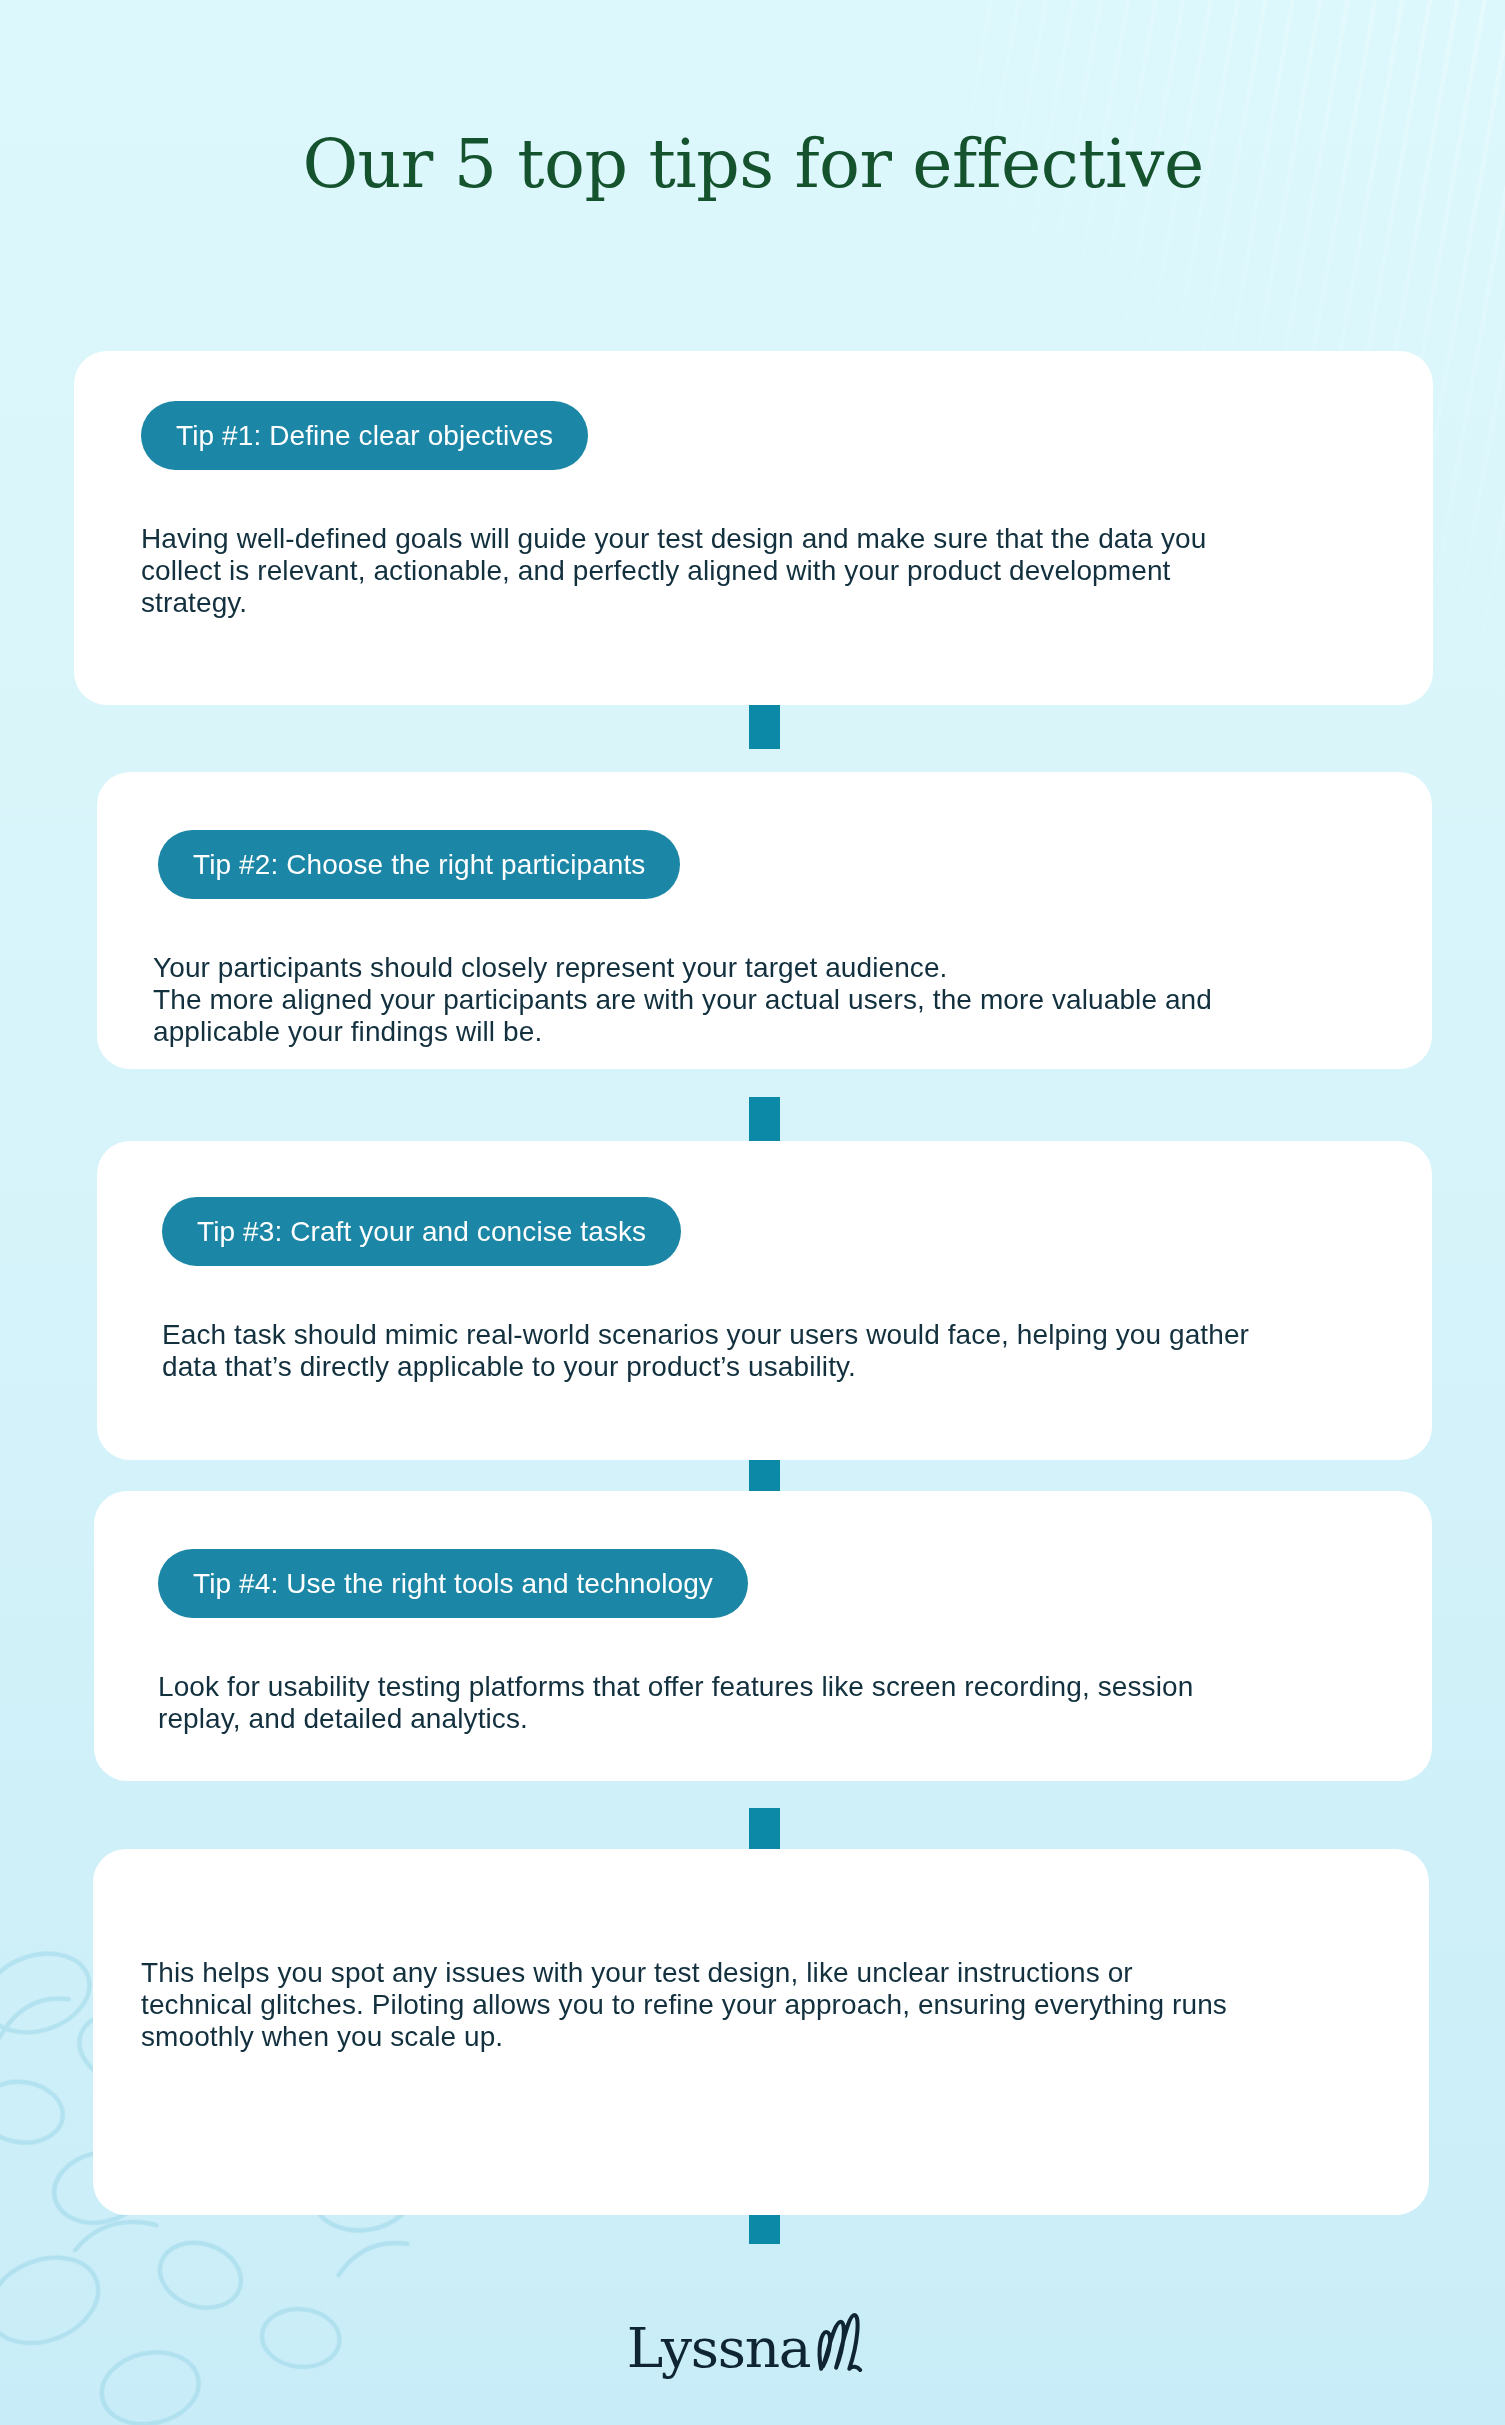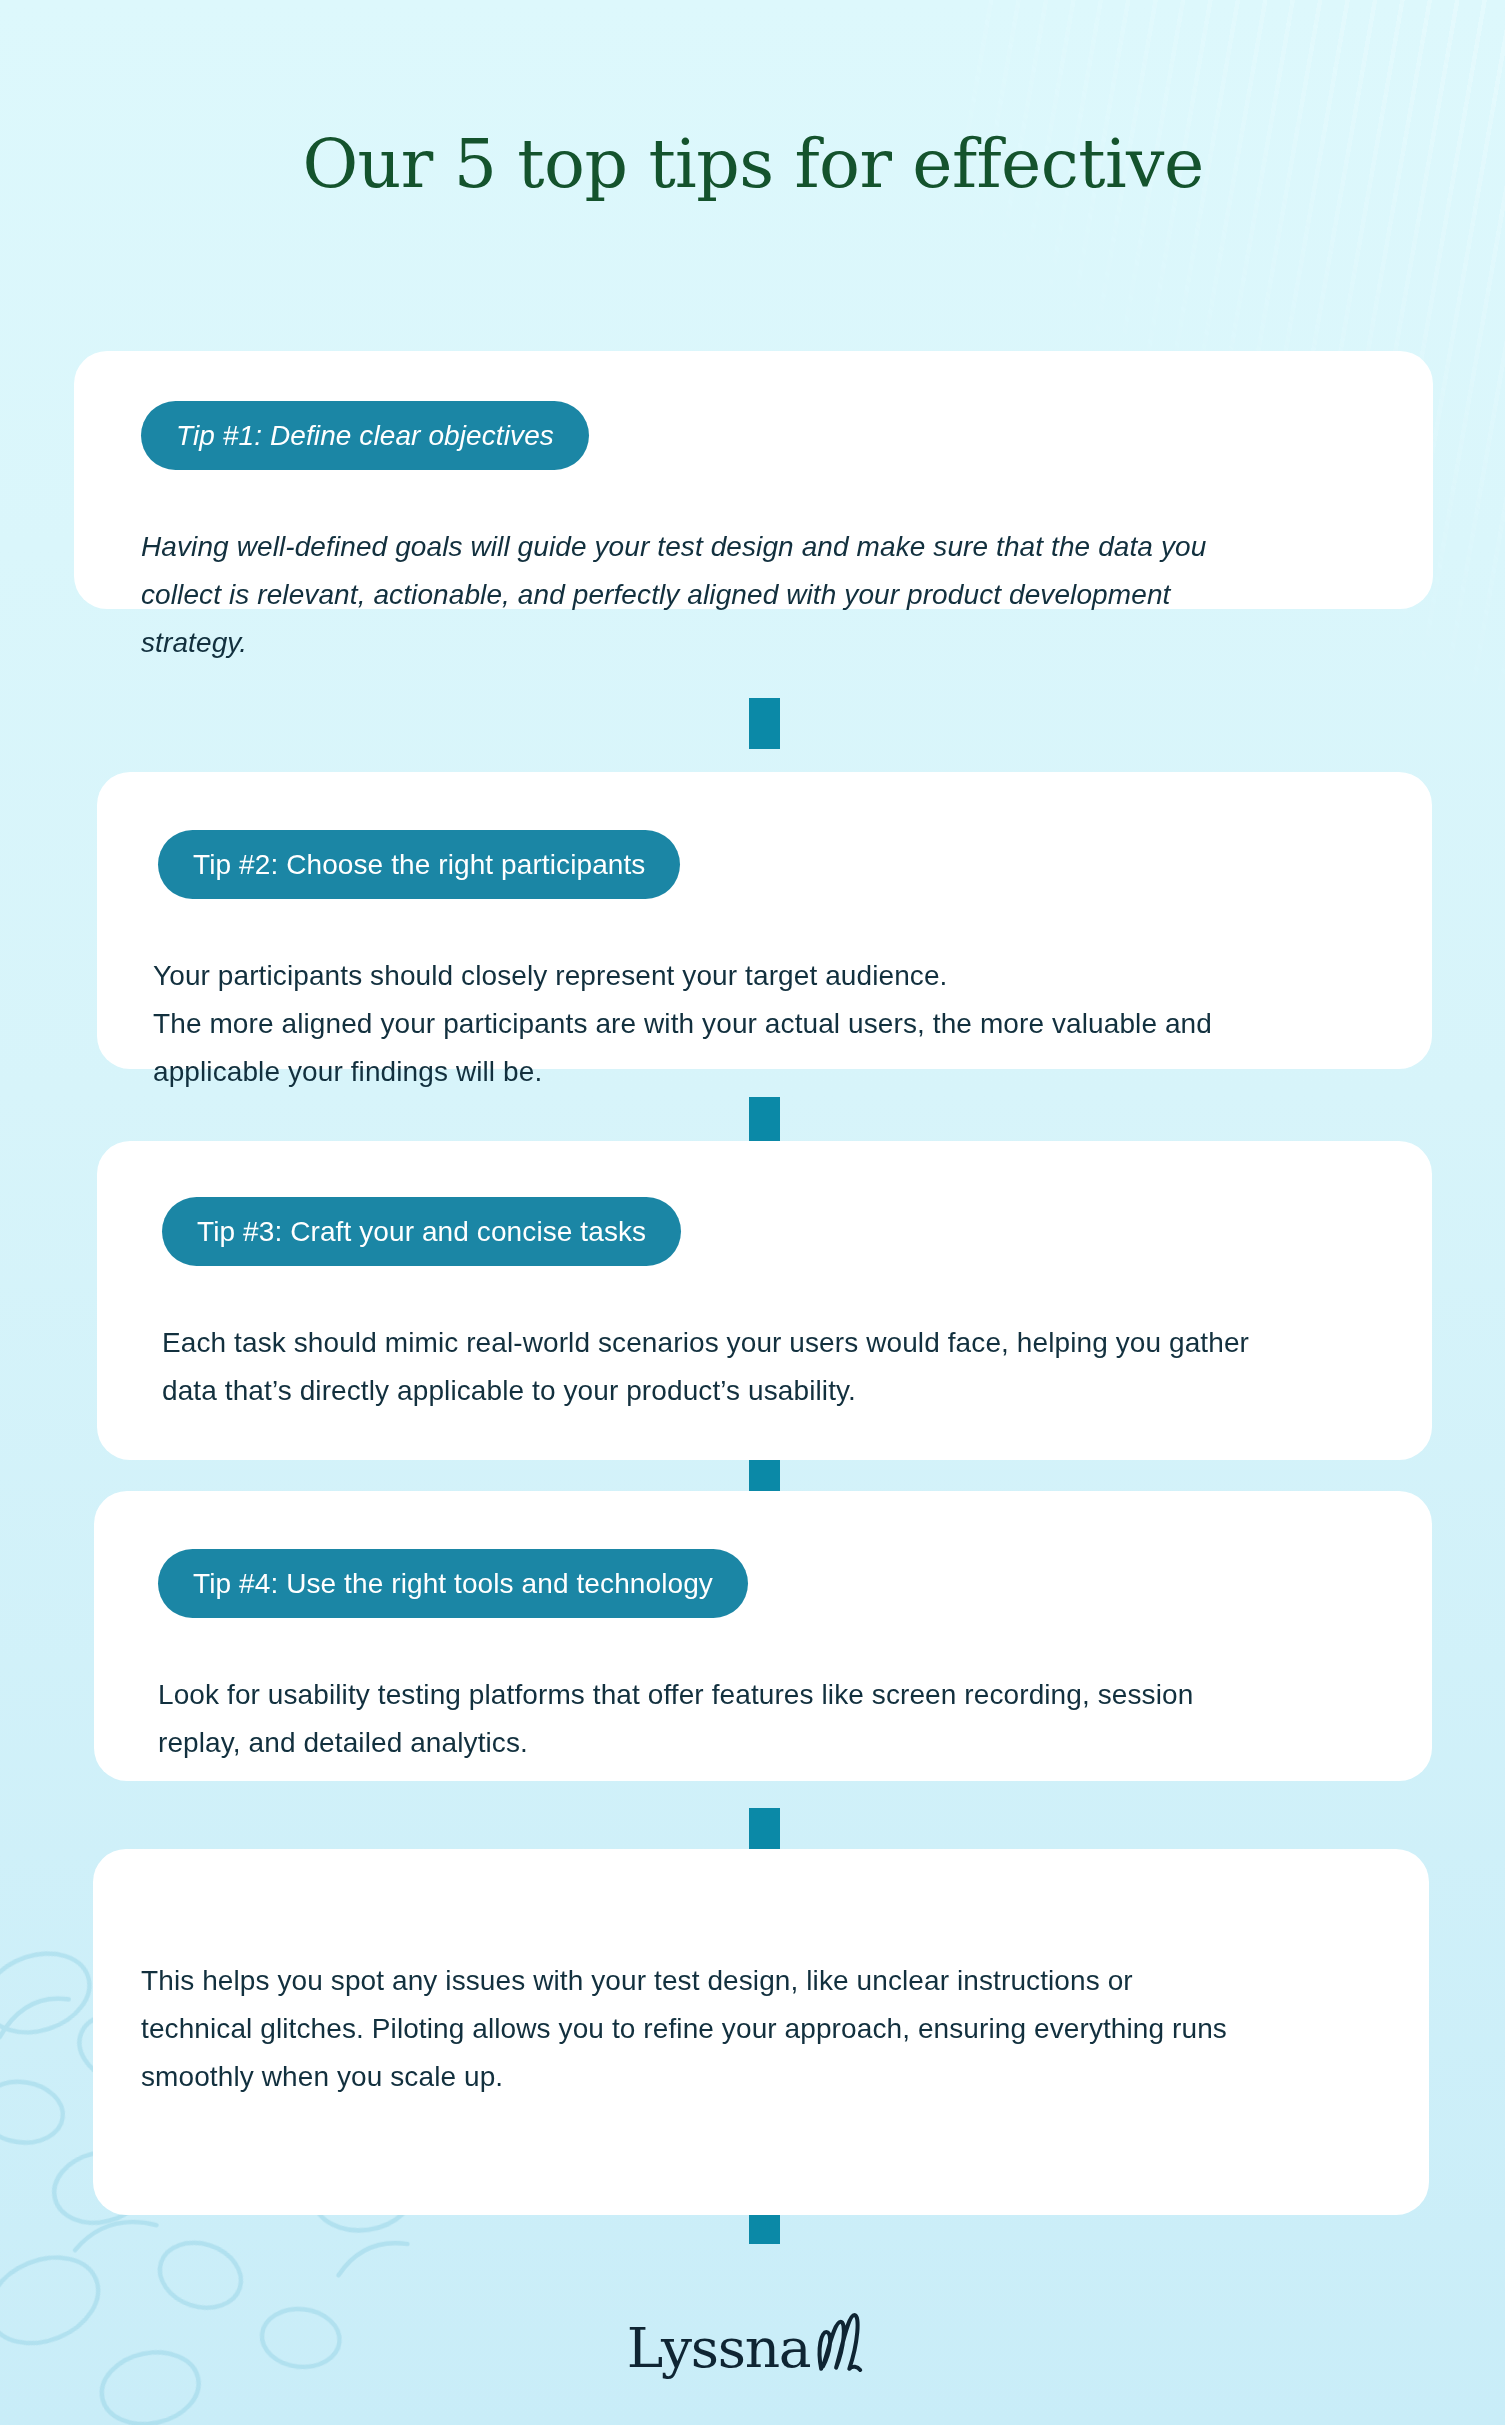--- a/index.html
+++ b/index.html
@@ -55,21 +55,21 @@
   #conn-5 { top: 2206px; height: 38px; }
 
   
   .card {
     position: absolute;
     background: #ffffff;
     border-radius: 33px;
     z-index: 2;
     box-sizing: border-box;
   }
-  #card-1 { left: 74px; top: 351px;  width: 1359px; height: 258px; padding: 50px 66px 0 67px; font-style: italic; }
+  #card-1 { left: 74px; top: 351px;  width: 1359px; height: 354px; padding: 50px 66px 0 67px; }
   #card-2 { left: 97px; top: 743px; width: 1335px; height: 297px; padding: 58px 72px 0 61px; margin-top: 29px; }
   #card-3 { left: 97px; top: 1141px; width: 1335px; height: 319px; padding: 56px 66px 0 65px; }
   #card-4 { left: 94px; top: 1491px; width: 1338px; height: 290px; padding: 58px 66px 0 64px; }
   #card-5 { left: 93px; top: 1849px; width: 1336px; height: 366px; padding: 55px 66px 0  48px; }
 
   .pill {
     display: inline-flex;
     align-items: center;
     height: 69px;
     padding: 0 35px;
@@ -77,21 +77,21 @@
     background: #1b86a5;
     color: #ffffff;
     font-size: 28px;
     font-weight: 500;
     letter-spacing: 0.1px;
     white-space: nowrap;
   }
   .card-body {
     margin-top: 53px;
     font-size: 28px;
-    line-height: 48px;
+    line-height: 32px;
     color: #12303e;
     white-space: pre-line;
     letter-spacing: 0.1px;
   }
   
   #card-2 .card-body { margin-left: -5px; }
   #card-5 .card-body { margin-left: 0px; }
 
   
   .logo {

